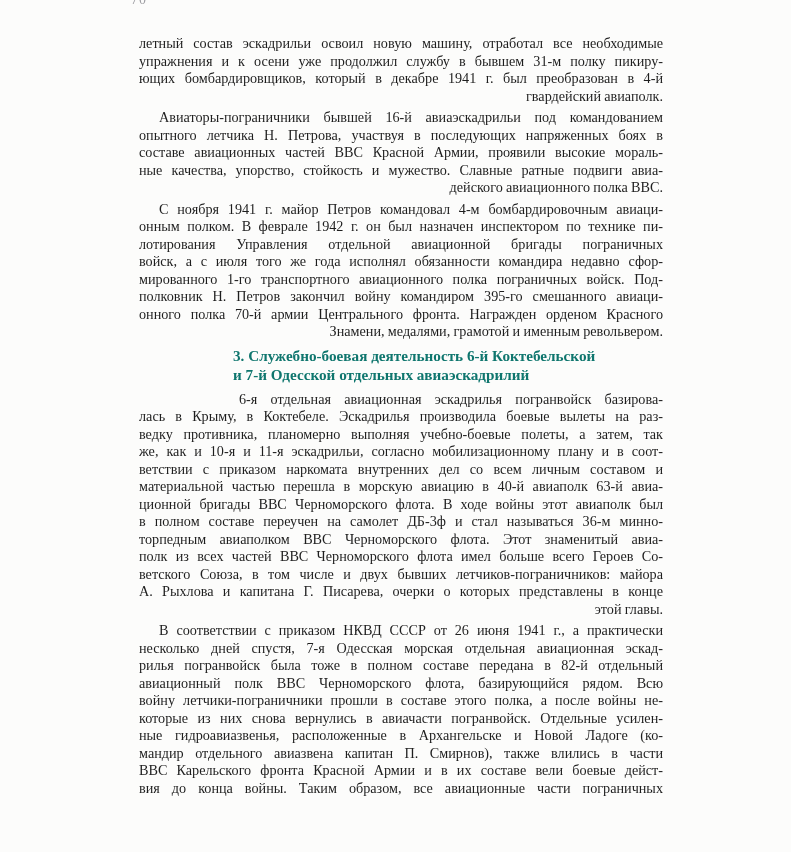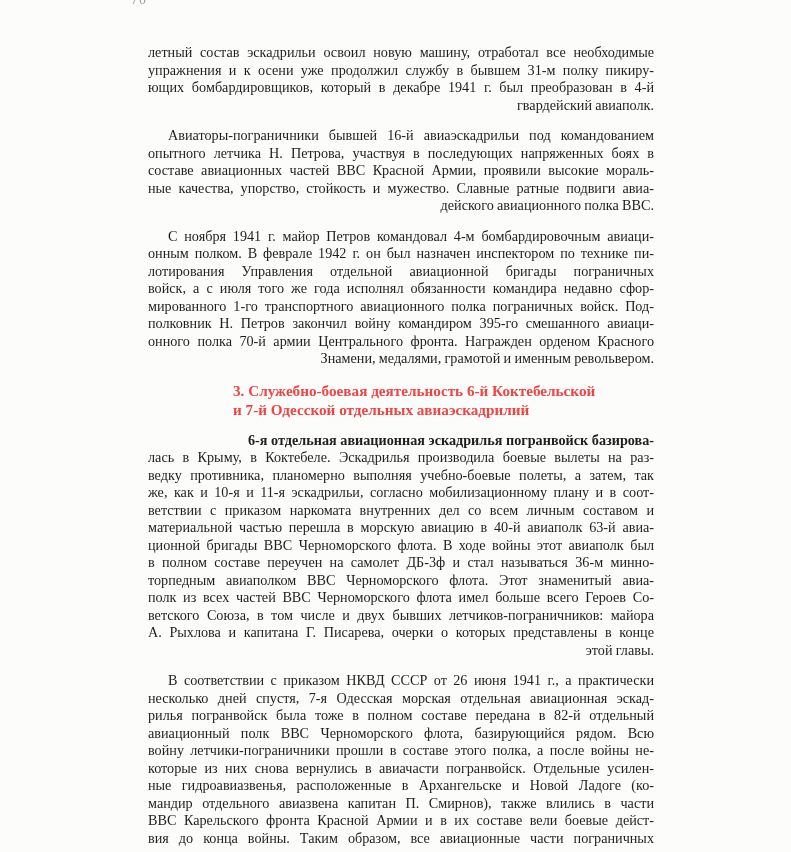--- a/index.html
+++ b/index.html
@@ -30,44 +30,44 @@
     line-height: 16px;
     color: var(--pagenum);
     letter-spacing: 1px;
   }
   .textblock {
     position: absolute;
     left: 135px;
     top: 31px;
     width: 532px;
   }
-  .para { margin: 13px; }
+  .para { margin: 4px; }
   .ln {
     height: 17.5px;
     line-height: 17.5px;
     overflow: hidden;
     font-size: 14.2px;
     text-align: justify;
     word-spacing: -0.3px;
   }
   .ln.j::after {
     content: "";
     display: inline-block;
     width: 100%;
     height: 0;
   }
   .ln.end { text-align: right; }
   .ind  { text-indent: 20px; }
-  .deep { text-indent: 100px; font-weight: bold; }
+  .deep { text-indent: 100px; }
   .heading {
     margin: 5px 0 7px 98px;
     font-weight: bold;
     font-size: 15.2px;
     line-height: 19px;
-    color: #ef4444;
+    color: #0f766e;
   }
   .heading .h-ln {
     height: 19px;
     overflow: hidden;
     text-align: left;
   }
 </style>
 </head>
 <body>
 

